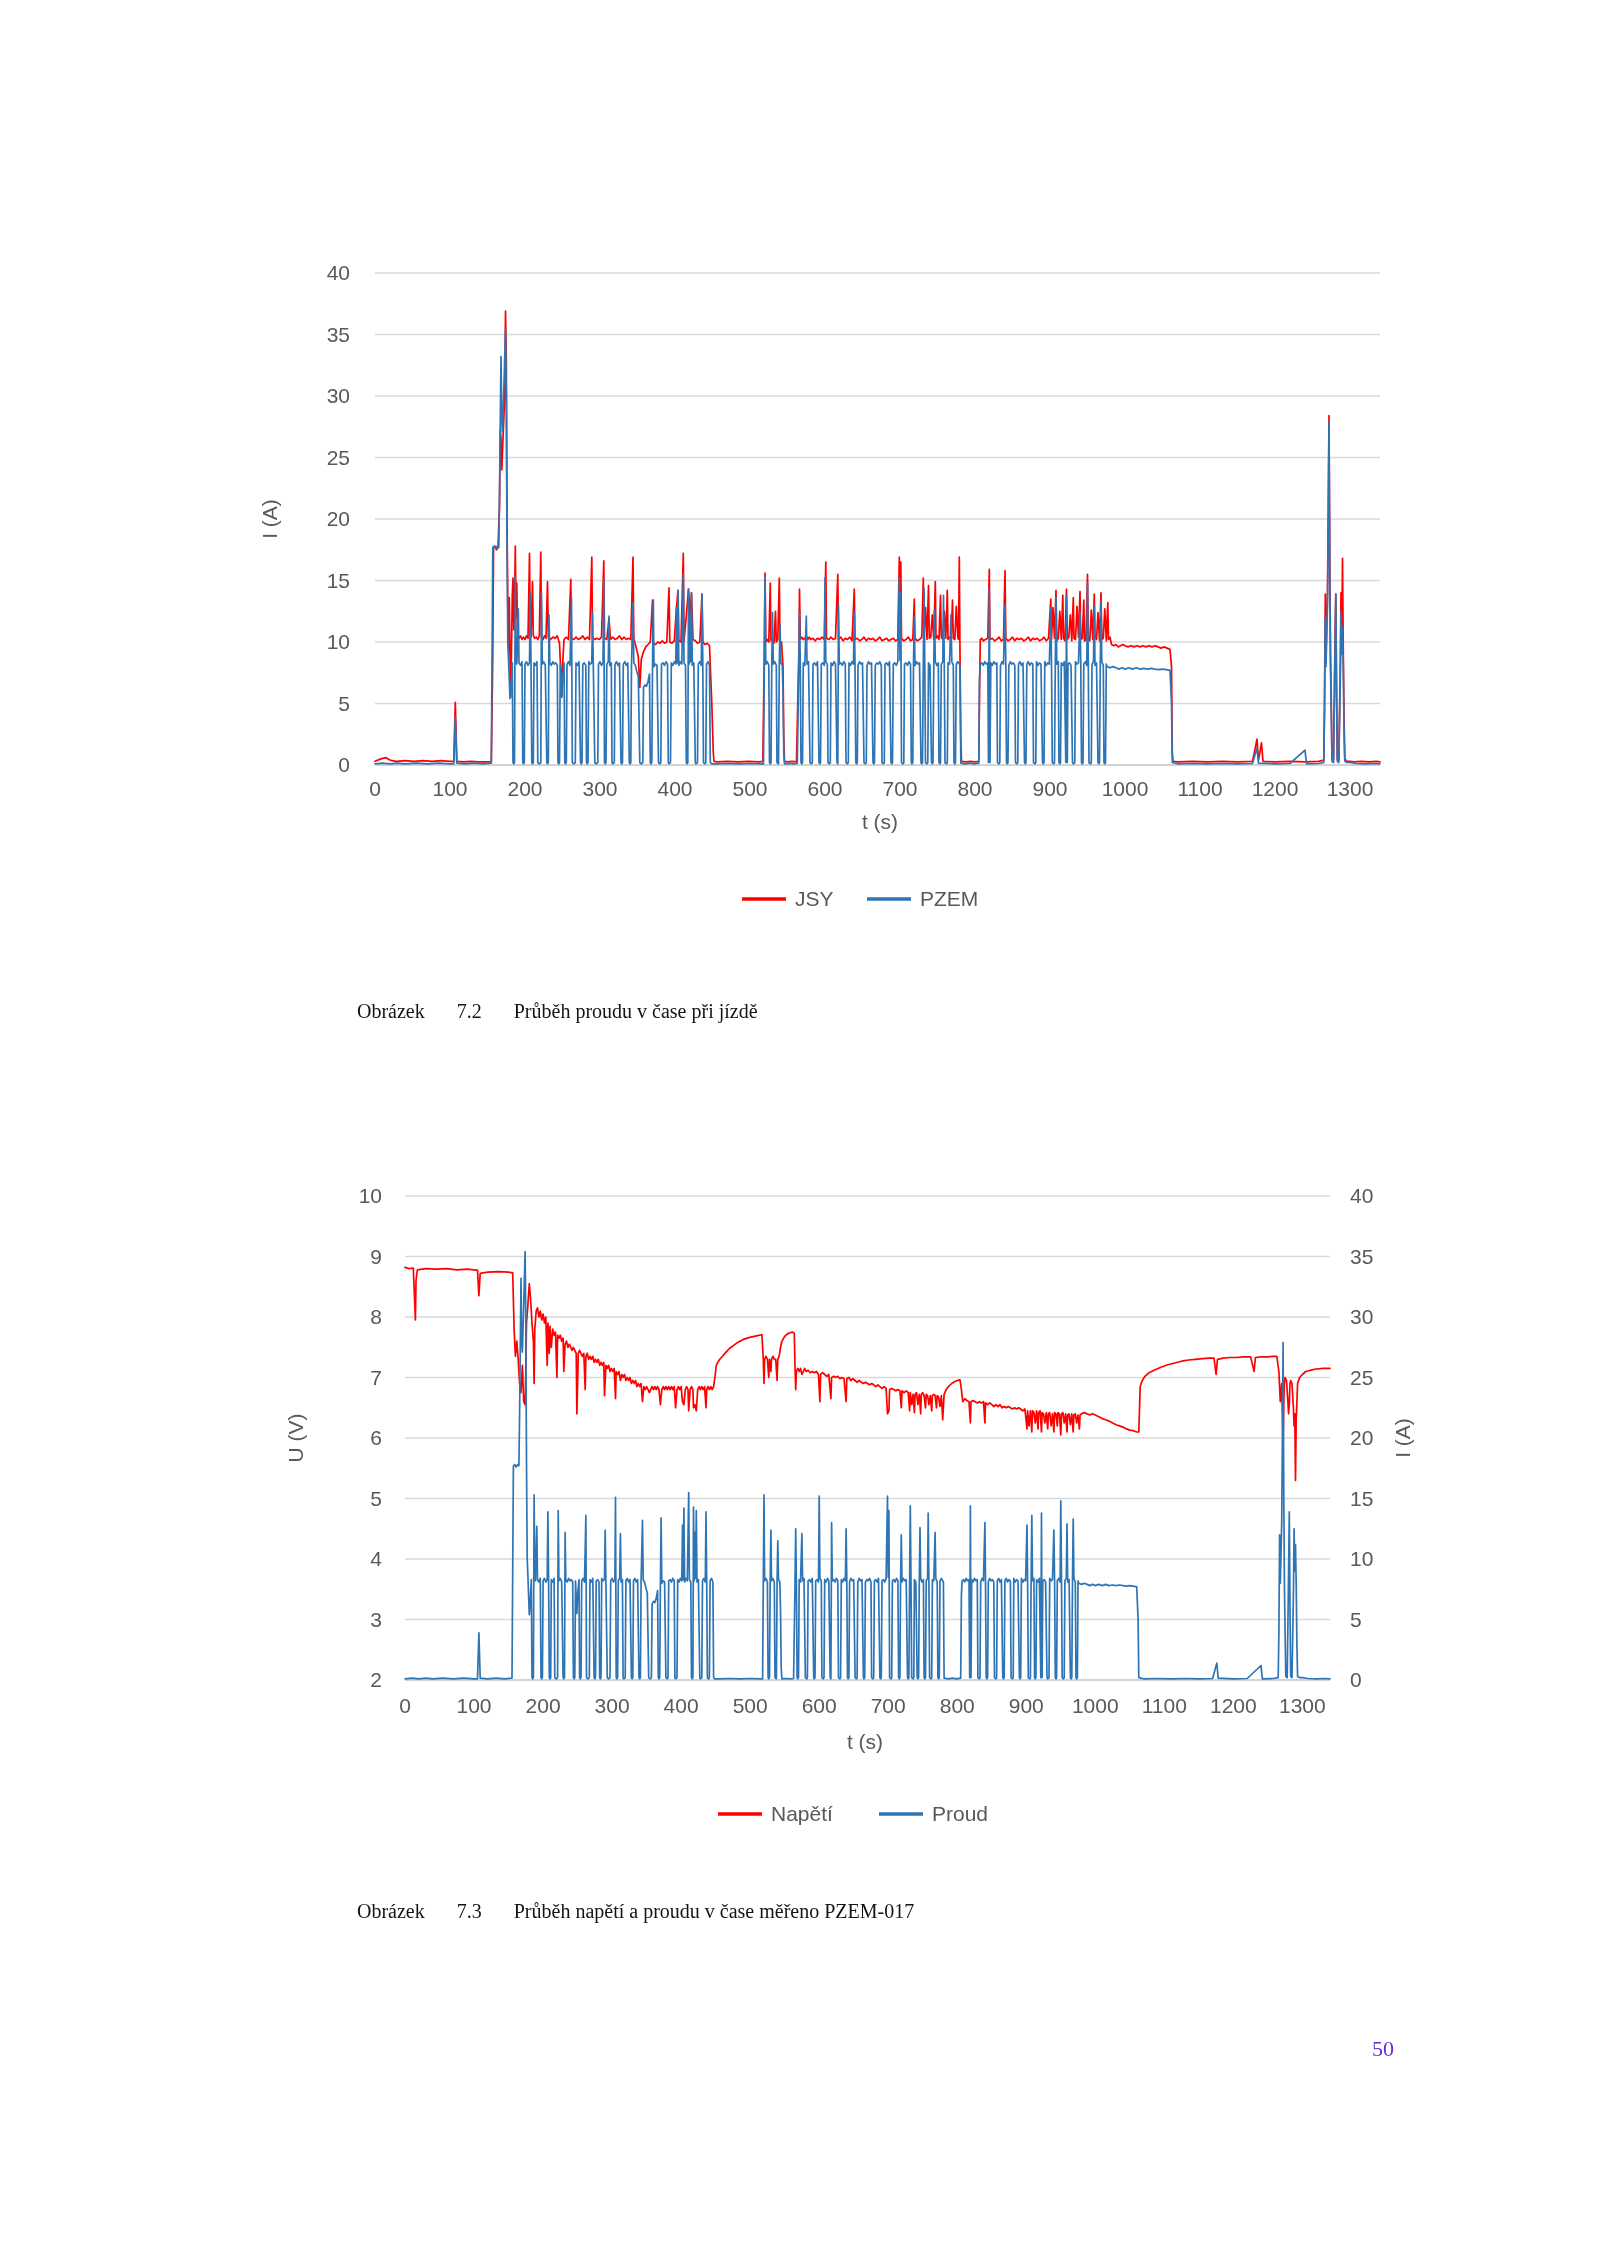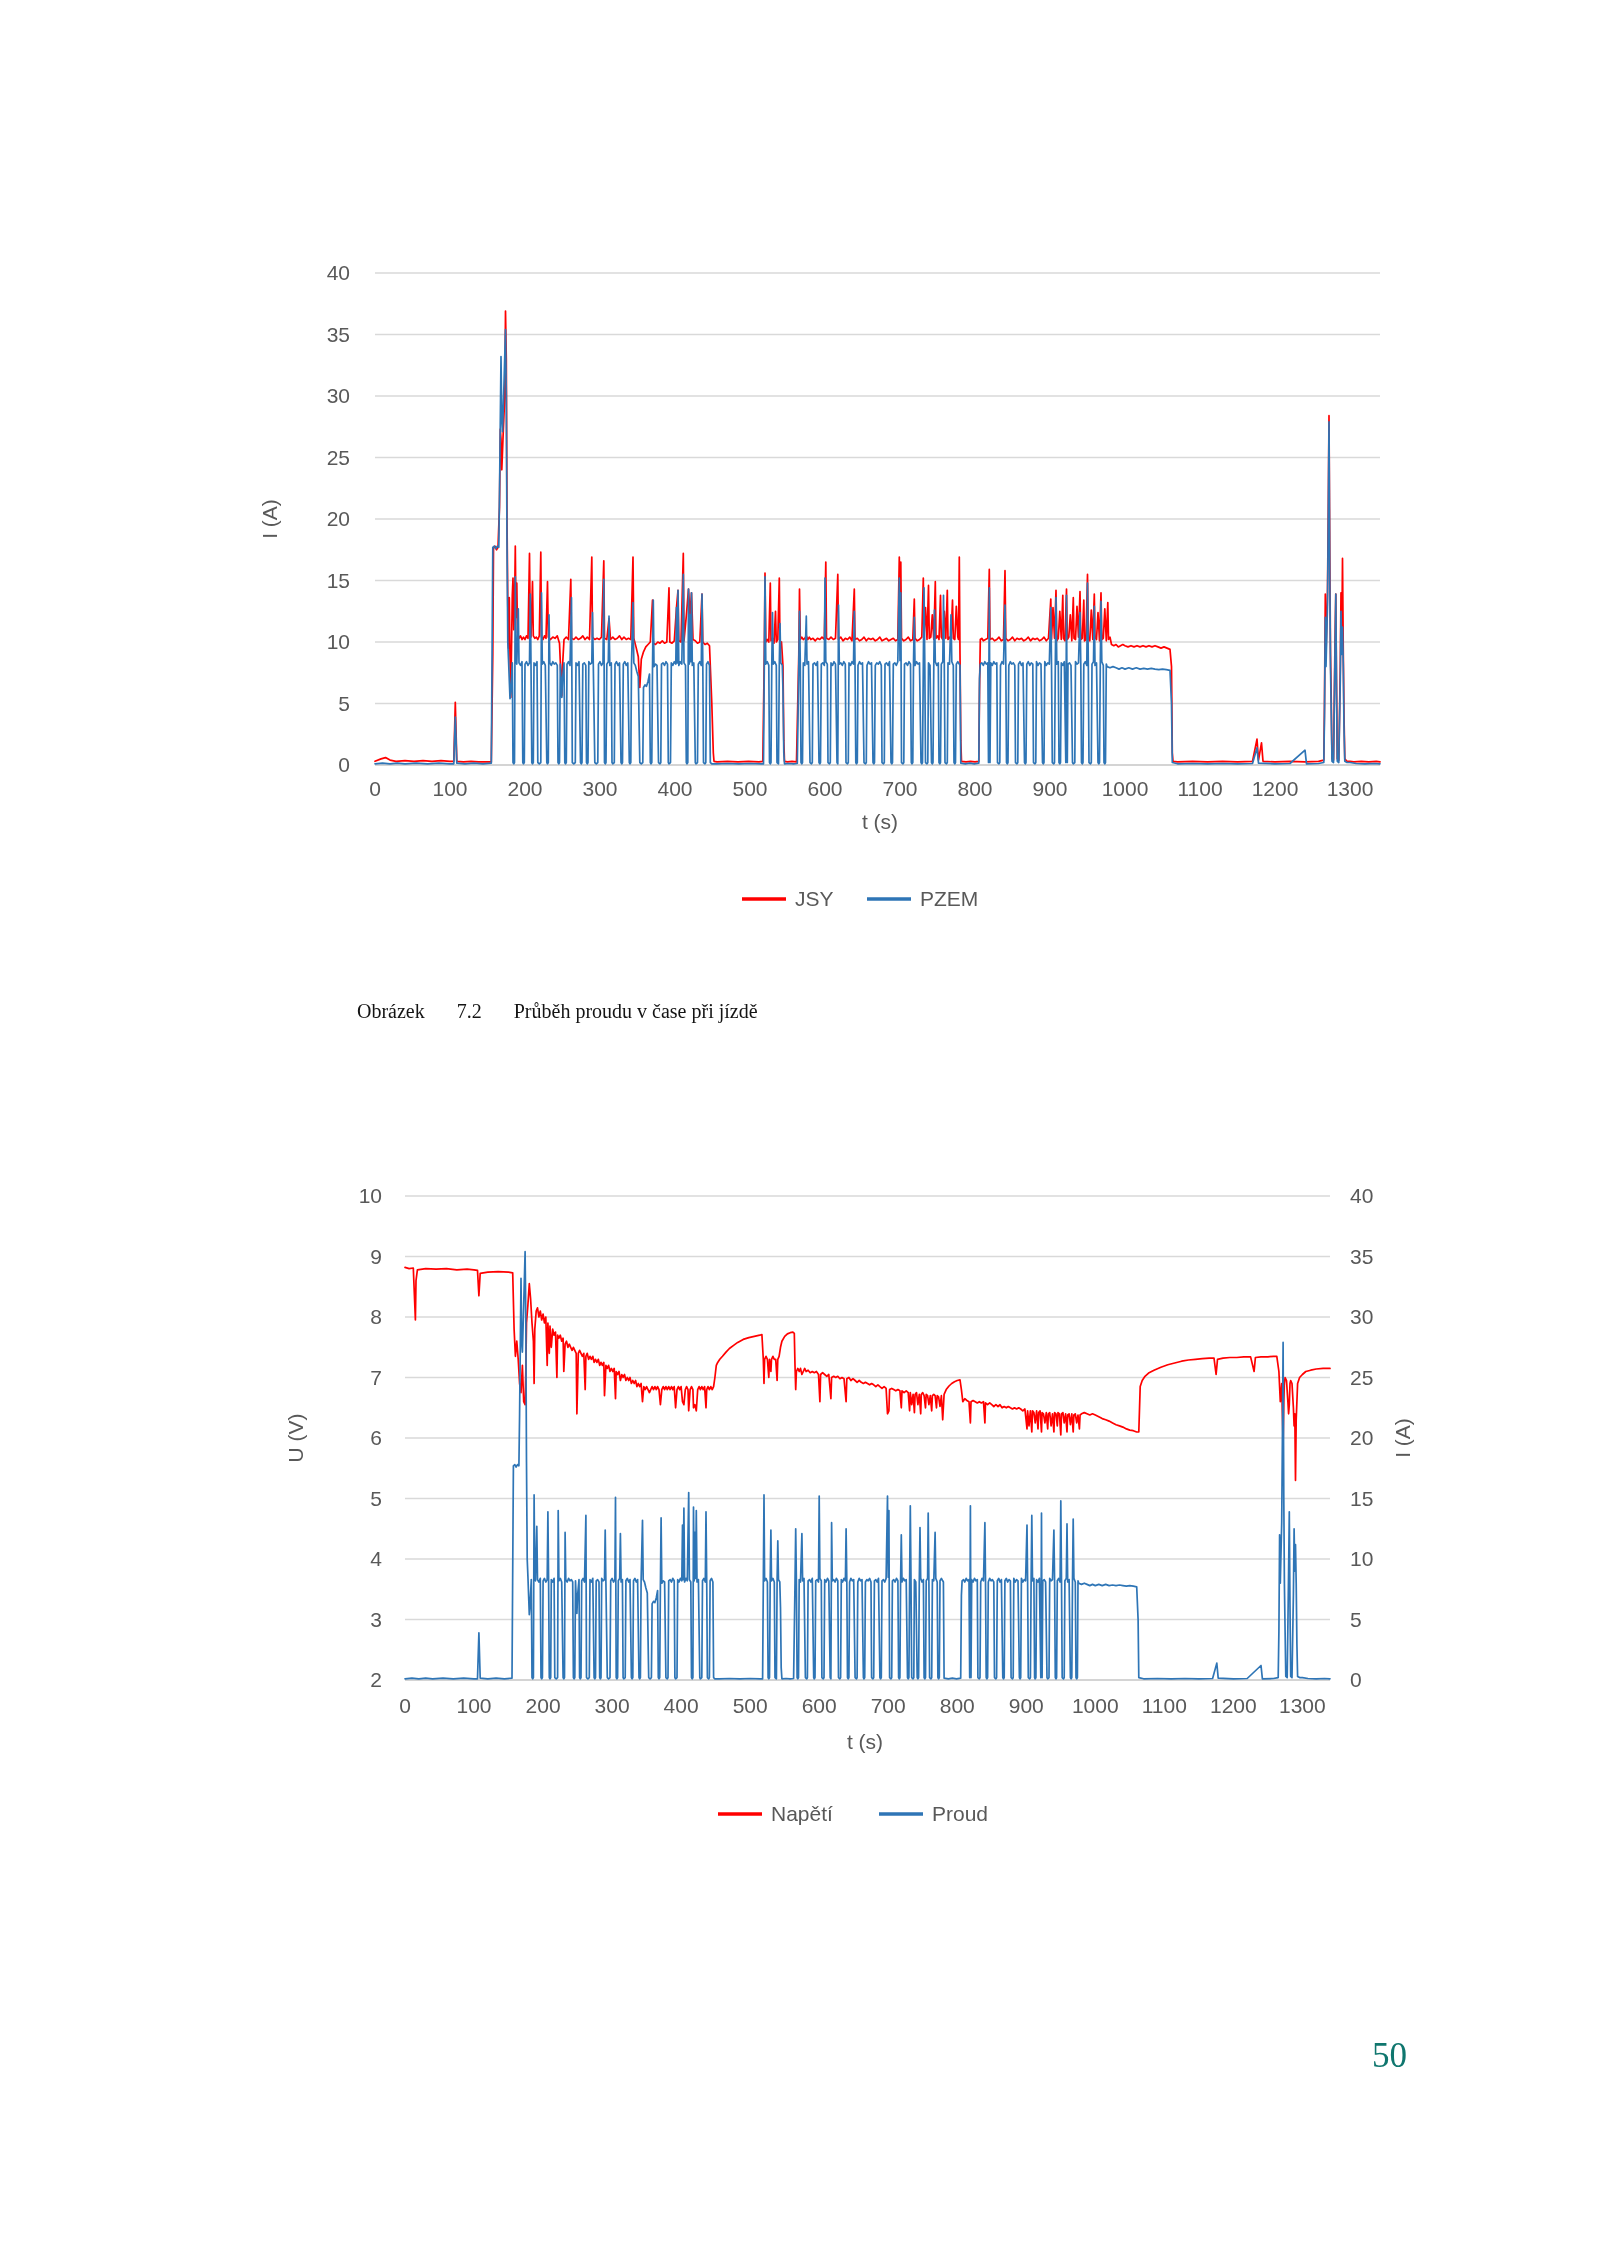--- a/index.html
+++ b/index.html
@@ -5,21 +5,21 @@
   html,body{margin:0;padding:0;background:#888;}
   .page{position:relative;width:1600px;height:2262px;background:#ffffff;margin:0 auto;overflow:hidden;
         font-family:"Liberation Sans",sans-serif;}
   #charts{position:absolute;left:0;top:0;}
   #charts text{font-family:"Liberation Sans",sans-serif;fill:#595959;font-size:21px;}
   .caption{position:absolute;left:357px;font-family:"Liberation Serif",serif;font-size:20px;color:#141414;
            white-space:nowrap;line-height:34px;margin:0;}
   .cap-num{margin-left:32px;}
   .cap-text{margin-left:32px;}
   .page-number{position:absolute;left:1372px;top:2036px;font-family:"Liberation Serif",serif;
-               font-size:35px;color:#0f766e;}
+               font-size:22px;color:#6d28d9;}
 </style>
 </head>
 <body>
 
 <div class="page">
   <svg id="charts" width="1600" height="2262" viewBox="0 0 1600 2262" aria-hidden="true">
     <g id="chart-0">
         <line x1="375" y1="765" x2="1380" y2="765" stroke="#C6C6C6" stroke-width="1.3"></line>
         <text x="350" y="772" text-anchor="end">0</text>
         <line x1="375" y1="703.5" x2="1380" y2="703.5" stroke="#D9D9D9" stroke-width="1.3"></line>
@@ -112,15 +112,18 @@
         <text x="771" y="1821" text-anchor="start">Napětí</text>
         <line x1="879" y1="1814" x2="923" y2="1814" stroke="#2E75B6" stroke-width="3.5"></line>
         <text x="932" y="1821" text-anchor="start">Proud</text>
       </g>
   </svg>
 
   <p class="caption" style="top:994px;">
     <span>Obrázek</span><span class="cap-num">7.2</span><span class="cap-text">Průběh proudu v čase při jízdě</span>
   </p>
 
+  <p class="caption" style="top:1894px;">
+    <span>Obrázek</span><span class="cap-num">7.3</span><span class="cap-text">Průběh napětí a proudu v čase měřeno PZEM-017</span>
+  </p>
 
   <div class="page-number">50</div>
 </div>
 
 </body></html>

